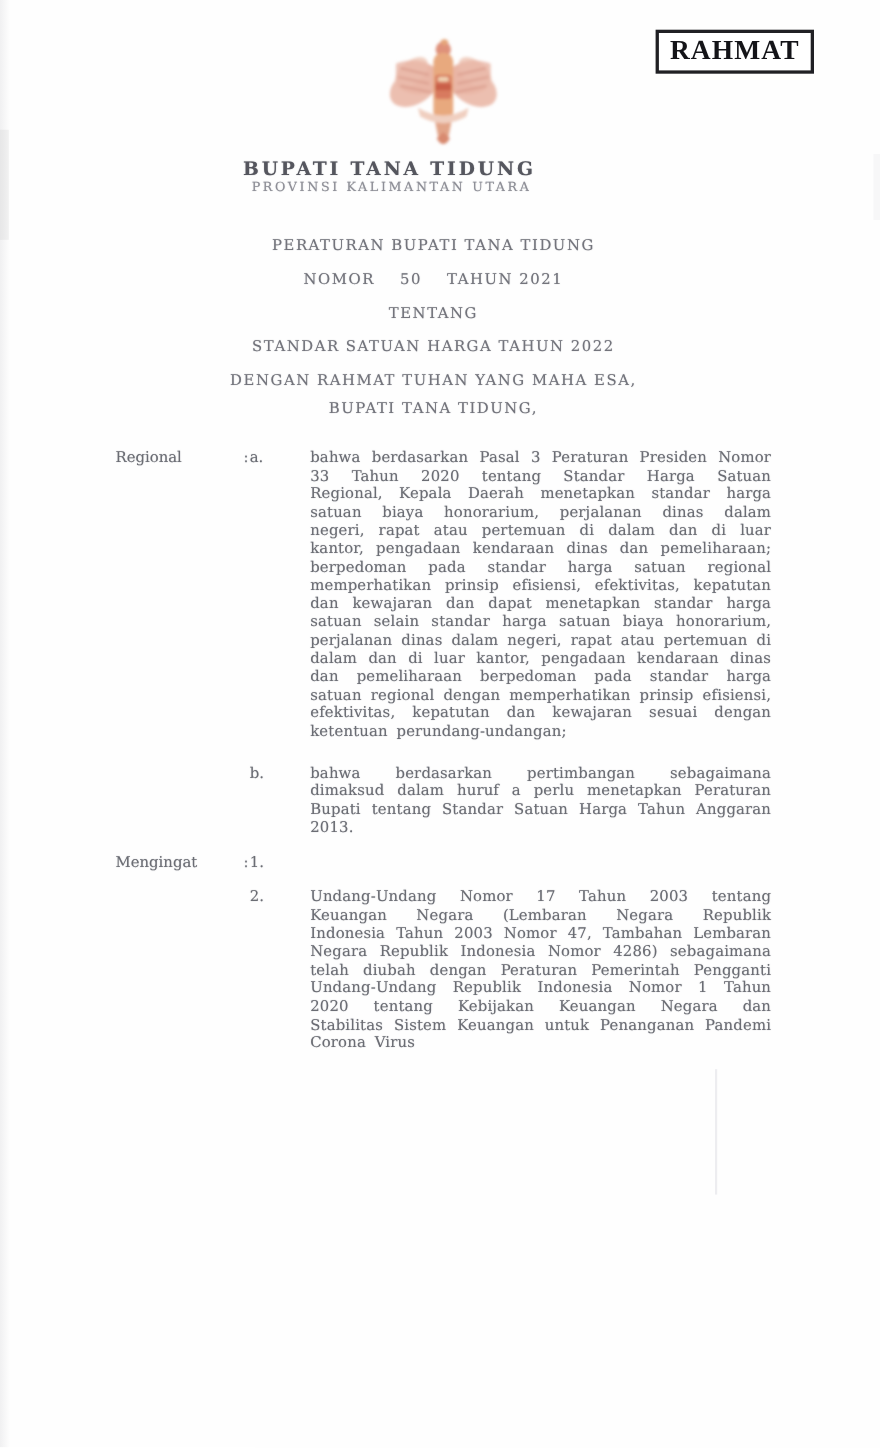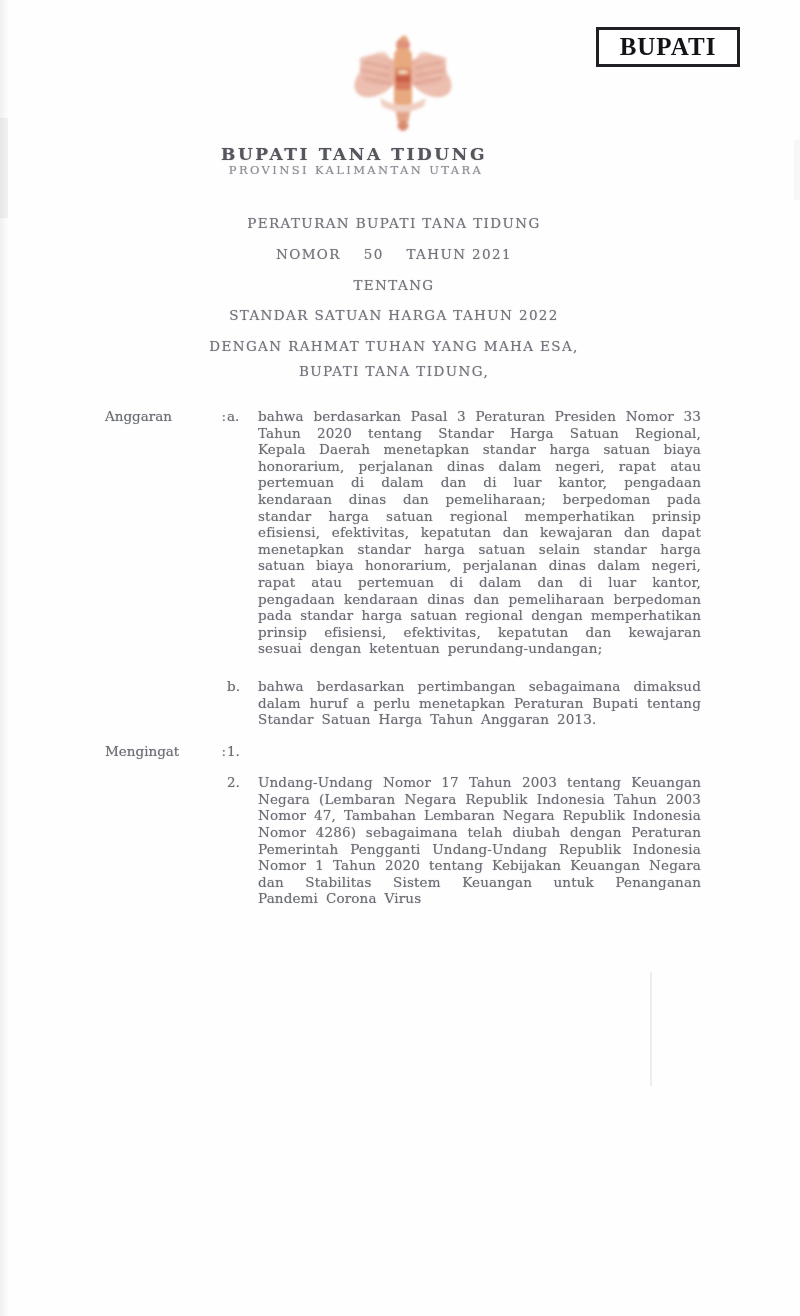--- a/index.html
+++ b/index.html
@@ -89,35 +89,35 @@
   .row.tight{margin-top:15px;}
   .cell-label{
     flex:none;width:121px;
     display:flex;justify-content:space-between;
   }
   .cell-label .colon{color:#7c7e85;}
   .cell-marker{flex:none;width:31px;padding-left:1px;}
   .cell-text{
     flex:1;
     text-align:justify;
-    word-spacing:3.5px;letter-spacing:0.15px;
+    word-spacing:3.5px;letter-spacing:0.15px;margin-left:24px;
   }
 </style>
 </head>
 <body>
 
 <div class="page">
 
   <div class="edge-strip"></div>
   <div class="edge-strip-dark"></div>
   <div class="scan-line"></div>
   <div class="right-smudge"></div>
 
   <div class="stamp">
-    <span>BUPATI</span>
+    <span>RAHMAT</span>
   </div>
 
   <svg class="emblem" viewBox="0 0 106 113" xmlns="http://www.w3.org/2000/svg">
     <defs>
       <filter id="soft">
           <feGaussianBlur stdDeviation="1.6"></feGaussianBlur>
         </filter>
     </defs>
     <g filter="url(#soft)">
 
@@ -160,21 +160,21 @@
     <div class="title-line tl2">TENTANG</div>
     <div class="title-line tl3">STANDAR SATUAN HARGA TAHUN 2022</div>
     <div class="title-line tl4">DENGAN RAHMAT TUHAN YANG MAHA ESA,</div>
     <div class="title-line tl5">BUPATI TANA TIDUNG,</div>
   </div>
 
   <div class="body-block">
 
     <div class="row">
       <div class="cell-label">
-        <span>Anggaran</span>
+        <span>Regional</span>
         <span class="colon">:</span>
       </div>
       <div class="cell-marker">a.</div>
       <div class="cell-text">bahwa berdasarkan Pasal 3 Peraturan Presiden Nomor 33 Tahun 2020 tentang Standar Harga Satuan Regional, Kepala Daerah menetapkan standar harga satuan biaya honorarium, perjalanan dinas dalam negeri, rapat atau pertemuan di dalam dan di luar kantor, pengadaan kendaraan dinas dan pemeliharaan; berpedoman pada standar harga satuan regional memperhatikan prinsip efisiensi, efektivitas, kepatutan dan kewajaran dan dapat menetapkan standar harga satuan selain standar harga satuan biaya honorarium, perjalanan dinas dalam negeri, rapat atau pertemuan di dalam dan di luar kantor, pengadaan kendaraan dinas dan pemeliharaan berpedoman pada standar harga satuan regional dengan memperhatikan prinsip efisiensi, efektivitas, kepatutan dan kewajaran sesuai dengan ketentuan perundang-undangan;</div>
     </div>
 
     <div class="row">
       <div class="cell-label"></div>
       <div class="cell-marker">b.</div>
       <div class="cell-text">bahwa berdasarkan pertimbangan sebagaimana dimaksud dalam huruf a perlu menetapkan Peraturan Bupati tentang Standar Satuan Harga Tahun Anggaran 2013.</div>

